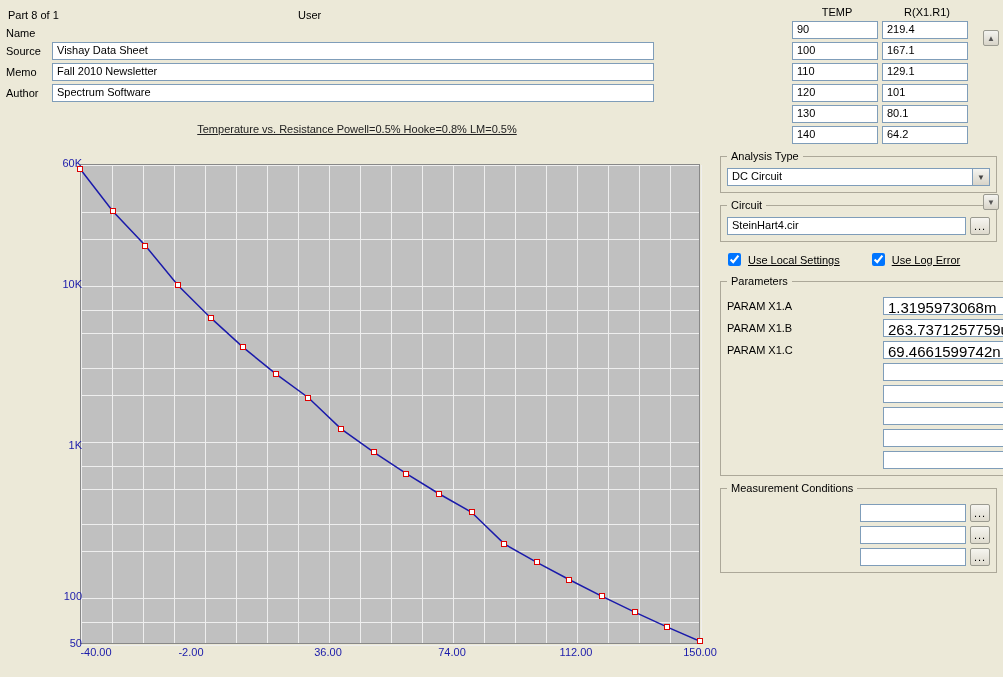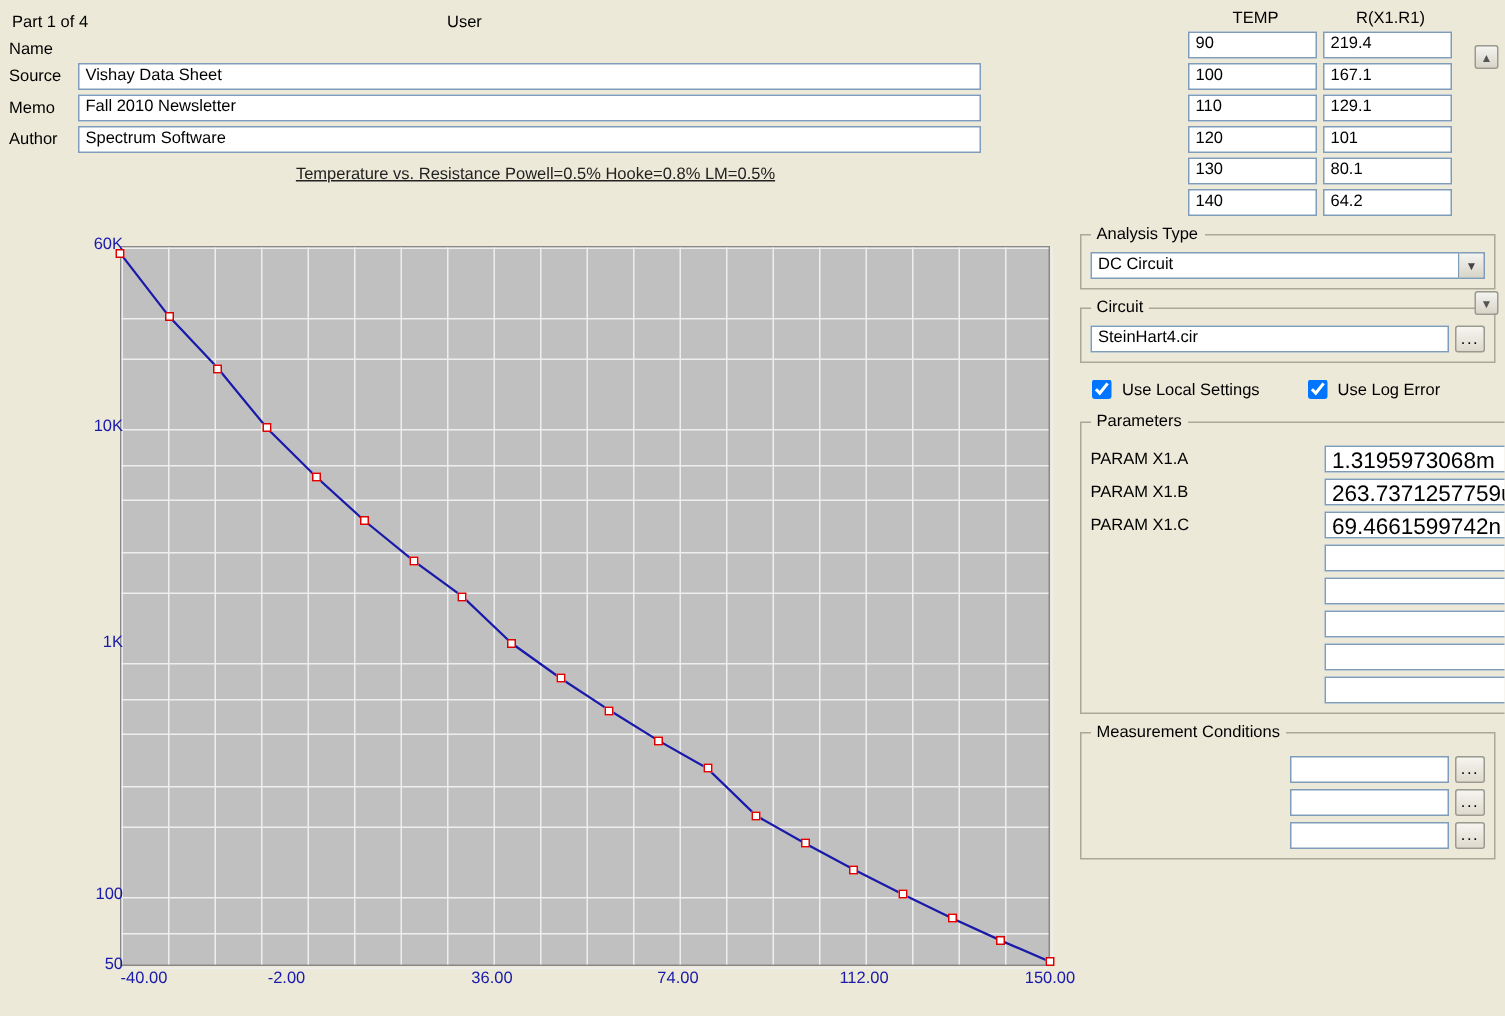--- a/index.html
+++ b/index.html
@@ -55,21 +55,21 @@
     font-size: 11px;
     overflow: hidden;
     white-space: nowrap;
   }
   .field-row .sunken-input { flex: 0 0 602px; }
   .chart-title {
     text-align: center;
     font-size: 11px;
     text-decoration: underline;
     color: #222;
-    margin-top: 8px;
+    margin-top: 21px;
   }
   .chart-holder {
     position: absolute;
     left: 40px;
     top: 158px;
     width: 670px;
     height: 506px;
   }
   .plot-area {
     position: absolute;
@@ -167,35 +167,35 @@
     background: linear-gradient(#f6f5f0,#dedacd);
     border: 1px solid #9a9a90;
     border-radius: 2px;
     display:flex; align-items:center; justify-content:center;
     margin-left: 4px;
     font-size: 11px;
     letter-spacing: 1px;
   }
   .circuit-row { display:flex; }
   .circuit-row .sunken-input { flex:1; height:18px; }
-  .check-row { display:flex; gap: 28px; margin: 8px 10px 0 10px; align-items:flex-start; }
+  .check-row { display:flex; gap: 28px; margin: 8px 10px 0 10px; align-items:flex-start;text-decoration:underline; }
   .check-row label { display:flex; align-items:center; gap:4px; }
   .param-row { display:flex; align-items:center; margin-top: 4px; }
   .param-row .plabel { width: 156px; }
   .param-row .sunken-input { width: 122px; height:18px; font-size:15px; }
   .meas-row { display:flex; align-items:center; margin-top: 4px; justify-content:flex-end; }
   .meas-row .sunken-input { width: 106px; height:18px; }
   input[type=checkbox]{ width:13px; height:13px; }
 </style>
 </head>
 <body>
 
 <div class="left-pane">
   <div class="header-row">
-    <div class="label">Part 1 of 4</div>
+    <div class="label">Part 8 of 1</div>
     <div style="flex:0 0 200px"></div>
     <div>User</div>
   </div>
 
   <div class="field-row">
     <div class="label">Name</div>
   </div>
   <div class="field-row">
     <div class="label">Source</div>
     <div class="sunken-input">Vishay Data Sheet</div>
@@ -250,21 +250,21 @@
         <div class="hgrid" style="top: 121.303px;"></div>
         <div class="hgrid" style="top: 74.3763px;"></div>
         <div class="hgrid" style="top: 46.9262px;"></div>
         <div class="hgrid" style="top: 0px;"></div>
       </div>
     <svg class="curve" style="left:40px;top:6px;position:absolute;">
       <polyline id="curve-line" fill="none" stroke="#1a1aaa" stroke-width="1.5" points="0,4.670834897956581 32.63157894736842,46.92623992309029 65.26315789473684,81.50926420999645 97.89473684210526,121.30257050103245 130.52631578947367,153.66571546651625 163.1578947368421,183.33568544279052 195.78947368421052,209.94476834308324 228.42105263157893,233.73449440515967 261.05263157894734,264.844949652787 293.6842105263158,288.1907380347702 326.3157894736842,309.55131025445485 358.94736842105266,329.75936128486296 391.57894736842104,348.2613893782564 424.2105263157895,379.87988609991845 456.84210526315786,398.3149435615754 489.4736842105263,415.7819568236178 522.1052631578947,432.40012015450145 554.7368421052631,448.09606262533543 587.3684210526316,463.0762767022404 620,477.2146800018702"></polyline>
     </svg>
   <div class="y-label" style="top: 479px;">50</div>
       <div class="y-label" style="top: 432.074px;">100</div>
-      <div class="y-label" style="top: 264px;">1K</div>
+      <div class="y-label" style="top: 281px;">1K</div>
       <div class="y-label" style="top: 120.303px;">10K</div>
       <div class="y-label" style="top: -1px; text-align: right;">60K</div>
       <div class="x-label" style="left: 56px;">-40.00</div>
       <div class="x-label" style="left: 151px;">-2.00</div>
       <div class="x-label" style="left: 288px;">36.00</div>
       <div class="x-label" style="left: 412px;">74.00</div>
       <div class="x-label" style="left: 536px;">112.00</div>
       <div class="x-label" style="left: 660px;">150.00</div>
       <div class="datapt" style="left: 40px; top: 10.6708px;"></div>
       <div class="datapt" style="left: 72.6316px; top: 52.9262px;"></div>

